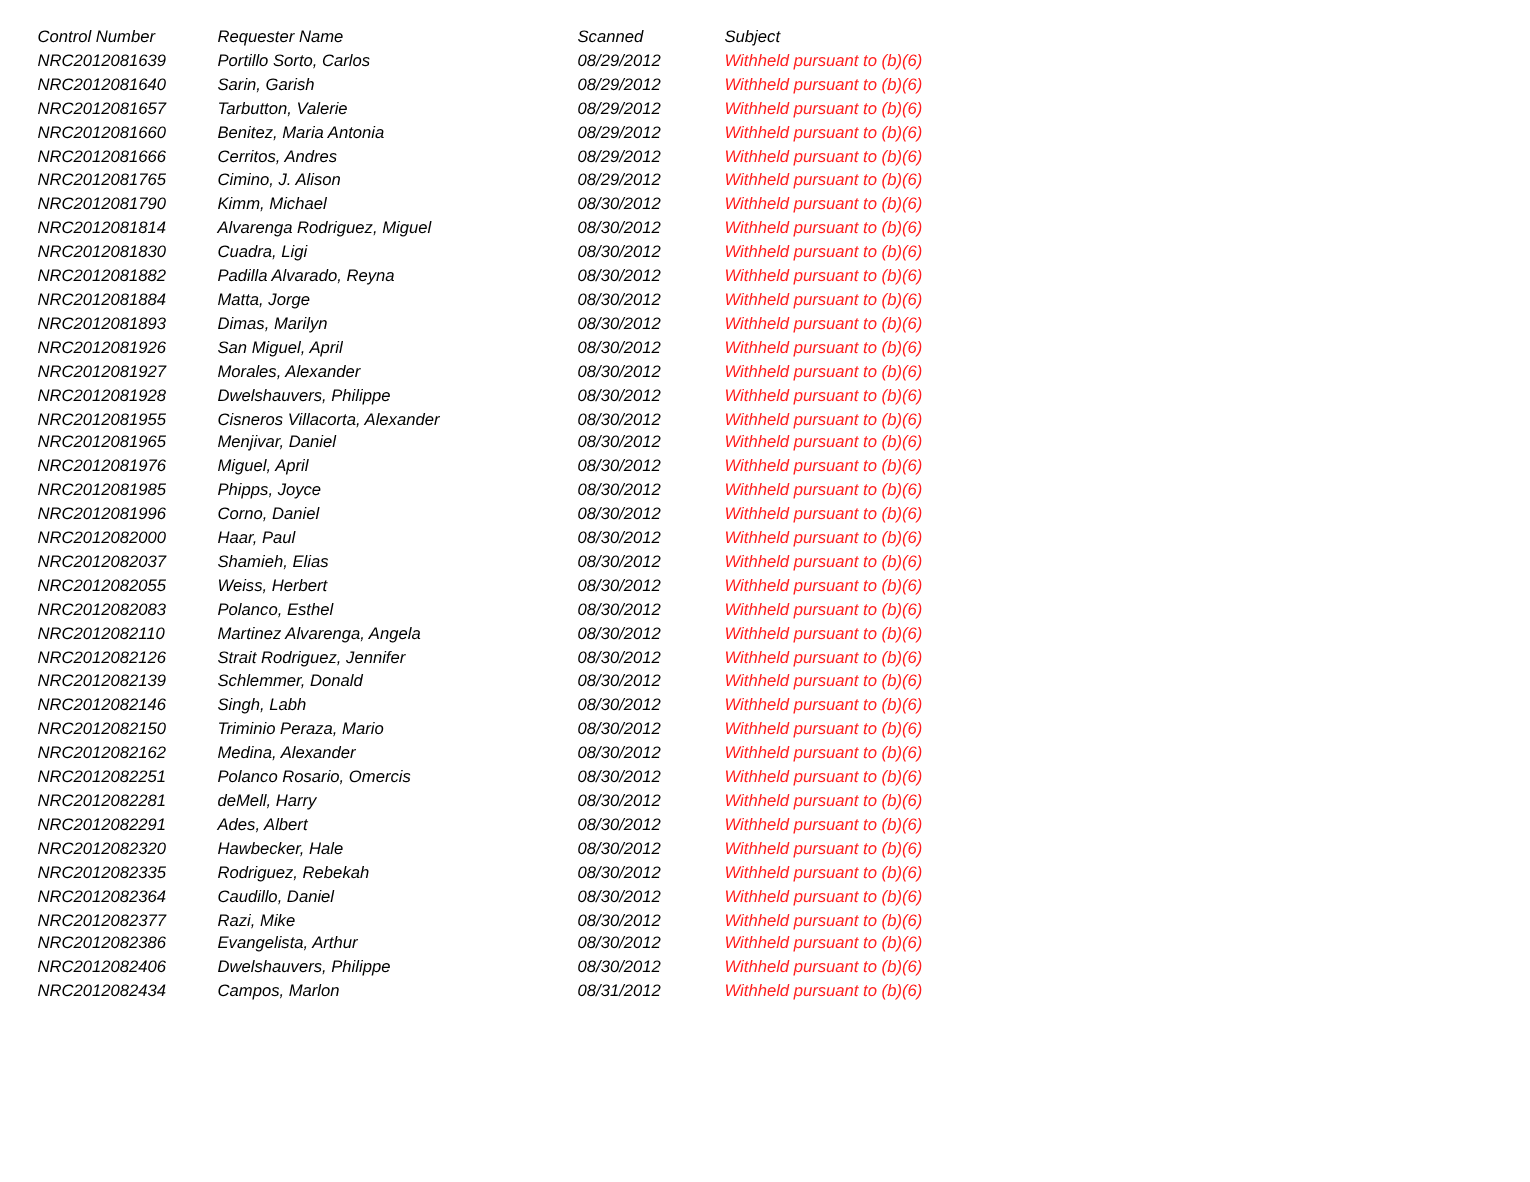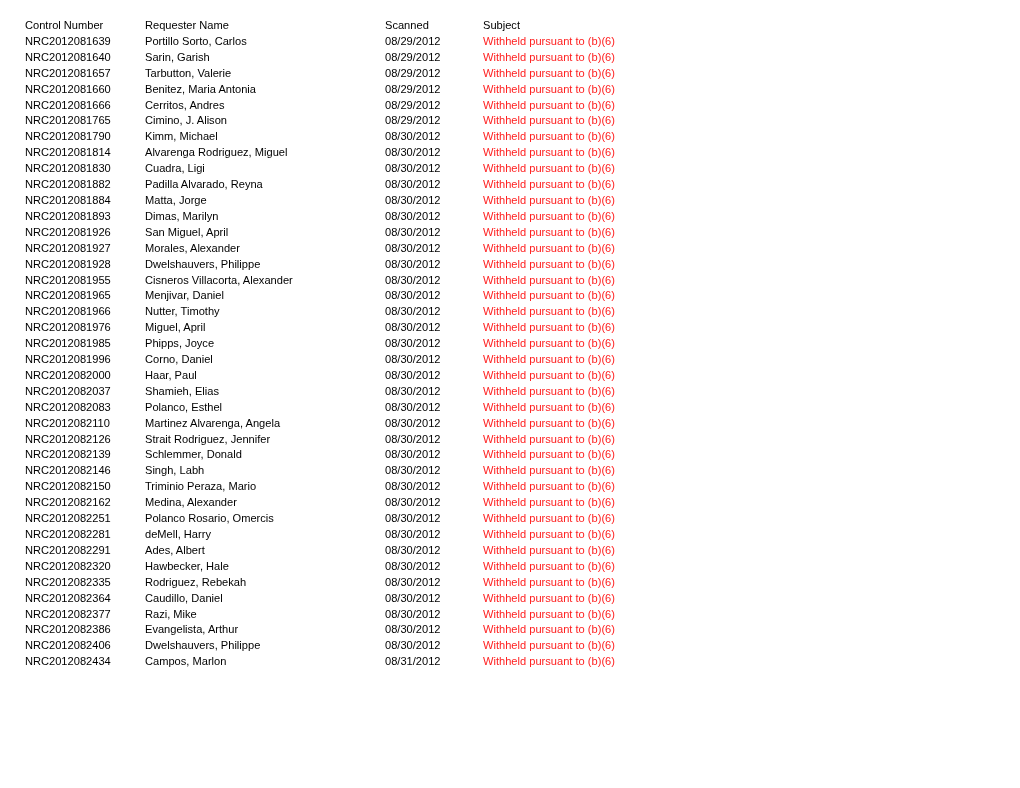--- a/index.html
+++ b/index.html
@@ -23,20 +23,21 @@
     box-sizing: border-box;
     padding-top: 18px;
     padding-left: 25px;
   }
   table.foia-table {
     border-collapse: collapse;
     border-spacing: 0;
     font-size: 11.1px;
     line-height: 15.9px;
     table-layout: fixed;
+    font-style: italic;
   }
   table.foia-table th,
   table.foia-table td {
     padding: 0;
     margin: 0;
     white-space: nowrap;
     vertical-align: top;
     font-weight: normal;
     text-align: left;
     height: 15.9px;
@@ -186,26 +187,20 @@
           <td class="cell-scanned">08/30/2012</td>
           <td class="cell-subject" style="color: rgb(255, 32, 32);">Withheld pursuant to (b)(6)</td>
         </tr>
         <tr>
           <td class="cell-control">NRC2012081965</td>
           <td class="cell-name">Menjivar, Daniel</td>
           <td class="cell-scanned">08/30/2012</td>
           <td class="cell-subject" style="color: rgb(255, 32, 32);">Withheld pursuant to (b)(6)</td>
         </tr>
         <tr>
-          <td class="cell-control">NRC2012081966</td>
-          <td class="cell-name">Nutter, Timothy</td>
-          <td class="cell-scanned">08/30/2012</td>
-          <td class="cell-subject" style="color: rgb(255, 32, 32);">Withheld pursuant to (b)(6)</td>
-        </tr>
-        <tr>
           <td class="cell-control">NRC2012081976</td>
           <td class="cell-name">Miguel, April</td>
           <td class="cell-scanned">08/30/2012</td>
           <td class="cell-subject" style="color: rgb(255, 32, 32);">Withheld pursuant to (b)(6)</td>
         </tr>
         <tr>
           <td class="cell-control">NRC2012081985</td>
           <td class="cell-name">Phipps, Joyce</td>
           <td class="cell-scanned">08/30/2012</td>
           <td class="cell-subject" style="color: rgb(255, 32, 32);">Withheld pursuant to (b)(6)</td>
@@ -218,20 +213,26 @@
         </tr>
         <tr>
           <td class="cell-control">NRC2012082000</td>
           <td class="cell-name">Haar, Paul</td>
           <td class="cell-scanned">08/30/2012</td>
           <td class="cell-subject" style="color: rgb(255, 32, 32);">Withheld pursuant to (b)(6)</td>
         </tr>
         <tr>
           <td class="cell-control">NRC2012082037</td>
           <td class="cell-name">Shamieh, Elias</td>
+          <td class="cell-scanned">08/30/2012</td>
+          <td class="cell-subject" style="color: rgb(255, 32, 32);">Withheld pursuant to (b)(6)</td>
+        </tr>
+        <tr>
+          <td class="cell-control">NRC2012082055</td>
+          <td class="cell-name">Weiss, Herbert</td>
           <td class="cell-scanned">08/30/2012</td>
           <td class="cell-subject" style="color: rgb(255, 32, 32);">Withheld pursuant to (b)(6)</td>
         </tr>
         <tr>
           <td class="cell-control">NRC2012082083</td>
           <td class="cell-name">Polanco, Esthel</td>
           <td class="cell-scanned">08/30/2012</td>
           <td class="cell-subject" style="color: rgb(255, 32, 32);">Withheld pursuant to (b)(6)</td>
         </tr>
         <tr>

